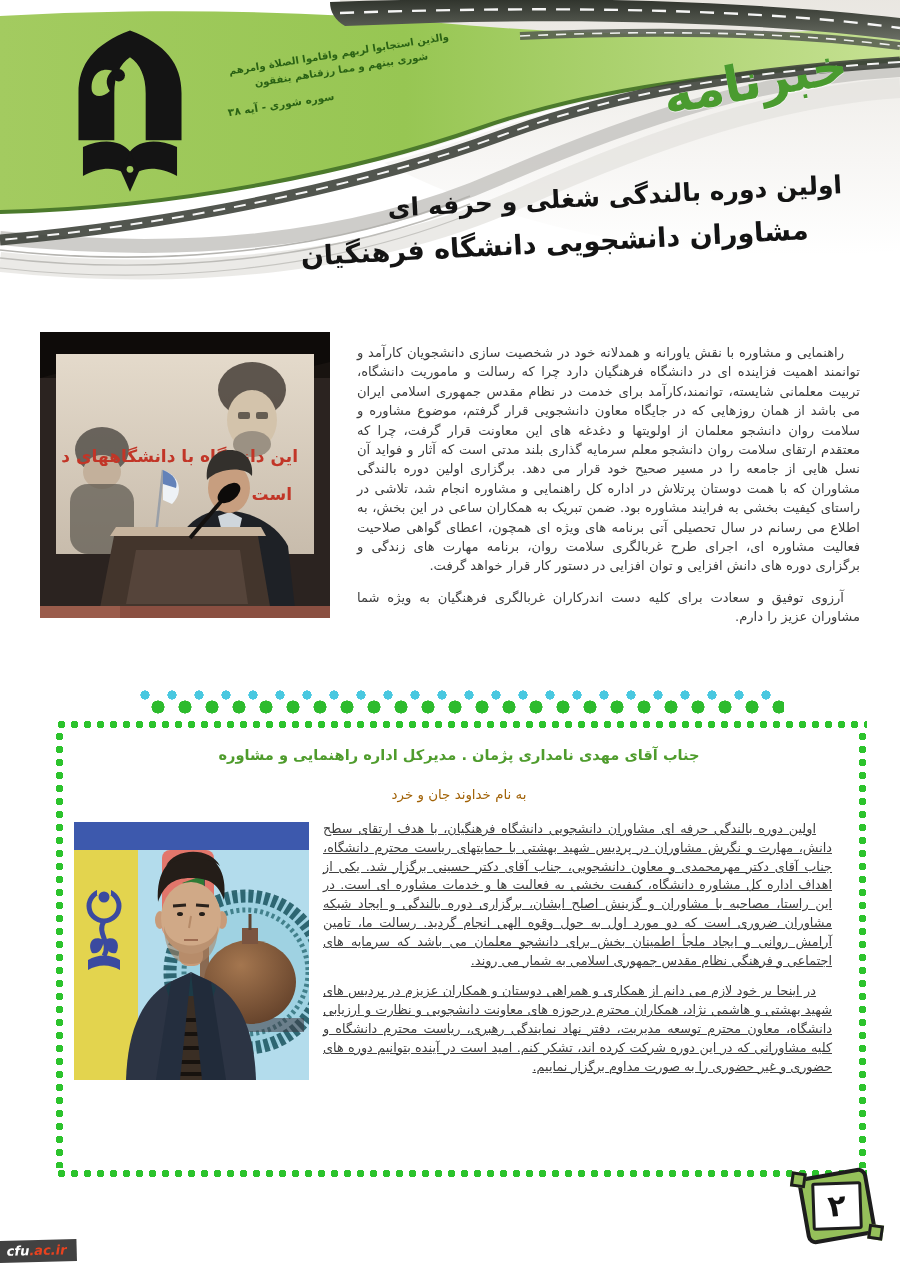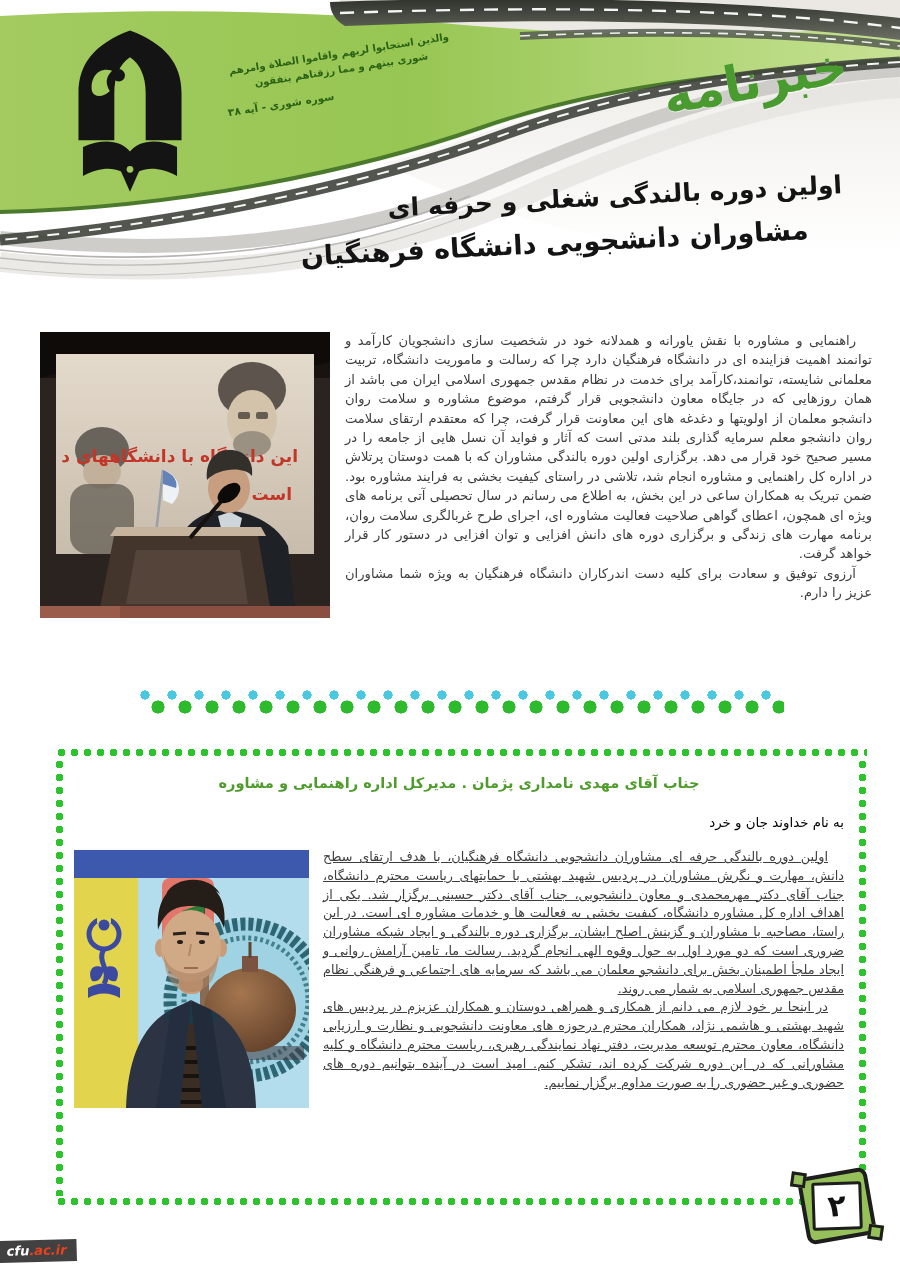--- a/index.html
+++ b/index.html
@@ -19,43 +19,43 @@
          text-shadow:0 1px 0 rgba(255,255,255,.6);}
   .sub1{position:absolute;top:170px;right:58px;color:#141414;font-size:25px;font-weight:bold;
          direction:rtl;transform:rotate(-3deg);transform-origin:right center;}
   .sub2{position:absolute;top:214px;right:92px;color:#141414;font-size:27px;font-weight:bold;
          direction:rtl;transform:rotate(-3deg);transform-origin:right center;}
   
   .ph1{position:absolute;top:332px;left:40px;width:290px;height:286px;}
   .s1text{position:absolute;top:331px;left:345px;width:527px;direction:rtl;}
   .s1text h2{margin:0 0 31px 0;color:#4f9c2d;font-size:14.6px;font-weight:bold;text-align:right;
          line-height:1.35;}
-  .bodytxt p{margin:0;color:#3d3d3d;font-size:13.1px;line-height:19.4px;text-align:justify;
+  .bodytxt p{margin:12px;color:#3d3d3d;font-size:13.1px;line-height:19.4px;text-align:justify;
          text-indent:16px;}
   
   .divider{position:absolute;top:687px;left:138px;width:646px;height:30px;
     background-image:
       radial-gradient(circle 4.6px at 7px 8px,  #49c8e0 98%, transparent 100%),
       radial-gradient(circle 6.6px at 20px 20px, #2dbb2d 98%, transparent 100%);
     background-size:27px 30px,27px 30px;background-repeat:repeat-x,repeat-x;}
   
-  .gbox{position:absolute;top:748px;left:55px;width:812px;height:458px;}
+  .gbox{position:absolute;top:720px;left:55px;width:812px;height:458px;}
   .dots-top,.dots-bottom{position:absolute;left:0;right:0;height:9px;
     background-image:radial-gradient(circle 3.7px at 6.5px 4.5px,#2cc32c 98%,transparent 100%);
     background-size:13px 9px;background-repeat:repeat-x;}
   .dots-top{top:0;} .dots-bottom{bottom:0;}
   .dots-left,.dots-right{position:absolute;top:10px;bottom:10px;width:9px;
     background-image:radial-gradient(circle 3.7px at 4.5px 6.5px,#2cc32c 98%,transparent 100%);
     background-size:9px 13px;background-repeat:repeat-y;}
   .dots-left{left:0;} .dots-right{right:0;}
   .gbox-content{position:absolute;top:10px;left:11px;right:13px;bottom:10px;
     padding:16px 10px 0 8px;direction:rtl;overflow:hidden;}
   .gbox-content h2{margin:0 0 24px 0;color:#4f9c2d;font-size:14.6px;font-weight:bold;
     text-align:center;}
-  .invocation{margin:0 0 18px 0;color:#000000;font-size:13.4px;text-align:right;}
+  .invocation{margin:0 0 18px 0;color:#a16207;font-size:13.4px;text-align:center;}
   .ph2{float:left;width:235px;height:258px;margin:2px 14px 10px 0;}
   .gbox .bodytxt p{font-size:12.8px;line-height:18.8px;text-decoration:underline;}
   
   .badge{position:absolute;top:1172px;left:802px;width:62px;height:60px;
     background:#95c05a;border:4px solid #1d1d1d;border-radius:9px;transform:rotate(-10deg);}
   .badge::before{content:"";position:absolute;width:9px;height:9px;background:#95c05a;
     border:3px solid #1d1d1d;top:-10px;left:-10px;transform:rotate(18deg);}
   .badge::after{content:"";position:absolute;width:9px;height:9px;background:#95c05a;
     border:3px solid #1d1d1d;bottom:-10px;right:-10px;transform:rotate(18deg);}
   .badge-inner{position:absolute;inset:6px;background:#fff;border:3.5px solid #1d1d1d;
@@ -163,21 +163,21 @@
     <path d="M86,272 L96,218 L200,218 L208,272 Z" fill="#55443a"></path>
     <line x1="150" y1="206" x2="184" y2="166" stroke="#14110f" stroke-width="4"></line>
     <ellipse cx="189" cy="161" rx="13" ry="8" fill="#0d0b0a" transform="rotate(-38 189 161)"></ellipse>
     <rect y="274" width="290" height="12" fill="#8a4f41"></rect>
     <rect y="274" width="80" height="12" fill="#9a5c4b"></rect>
   </svg>
 
   <div class="s1text">
     <div class="bodytxt">
       <p>راهنمایی و مشاوره با نقش یاورانه و همدلانه خود در شخصیت سازی دانشجویان کارآمد و توانمند اهمیت فزاینده ای در دانشگاه فرهنگیان دارد چرا که رسالت و ماموریت دانشگاه، تربیت معلمانی شایسته، توانمند،کارآمد برای خدمت در نظام مقدس جمهوری اسلامی ایران می باشد از همان روزهایی که در جایگاه معاون دانشجویی قرار گرفتم، موضوع مشاوره و سلامت روان دانشجو معلمان از اولویتها و دغدغه های این معاونت قرار گرفت، چرا که معتقدم ارتقای سلامت روان دانشجو معلم سرمایه گذاری بلند مدتی است که آثار و فواید آن نسل هایی از جامعه را در مسیر صحیح خود قرار می دهد. برگزاری اولین دوره بالندگی مشاوران که با همت دوستان پرتلاش در اداره کل راهنمایی و مشاوره انجام شد، تلاشی در راستای کیفیت بخشی به فرایند مشاوره بود. ضمن تبریک به همکاران ساعی در این بخش، به اطلاع می رسانم در سال تحصیلی آتی برنامه های ویژه ای همچون، اعطای گواهی صلاحیت فعالیت مشاوره ای، اجرای طرح غربالگری سلامت روان، برنامه مهارت های زندگی و برگزاری دوره های دانش افزایی و توان افزایی در دستور کار قرار خواهد گرفت.</p>
-      <p>آرزوی توفیق و سعادت برای کلیه دست اندرکاران دانشگاه فرهنگیان به ویژه شما مشاوران عزیز را دارم.</p>
+      <p>آرزوی توفیق و سعادت برای کلیه دست اندرکاران غربالگری فرهنگیان به ویژه شما مشاوران عزیز را دارم.</p>
     </div>
   </div>
 
   <div class="divider"></div>
 
   <div class="gbox">
     <div class="dots-top"></div>
     <div class="dots-bottom"></div>
     <div class="dots-left"></div>
     <div class="dots-right"></div>

